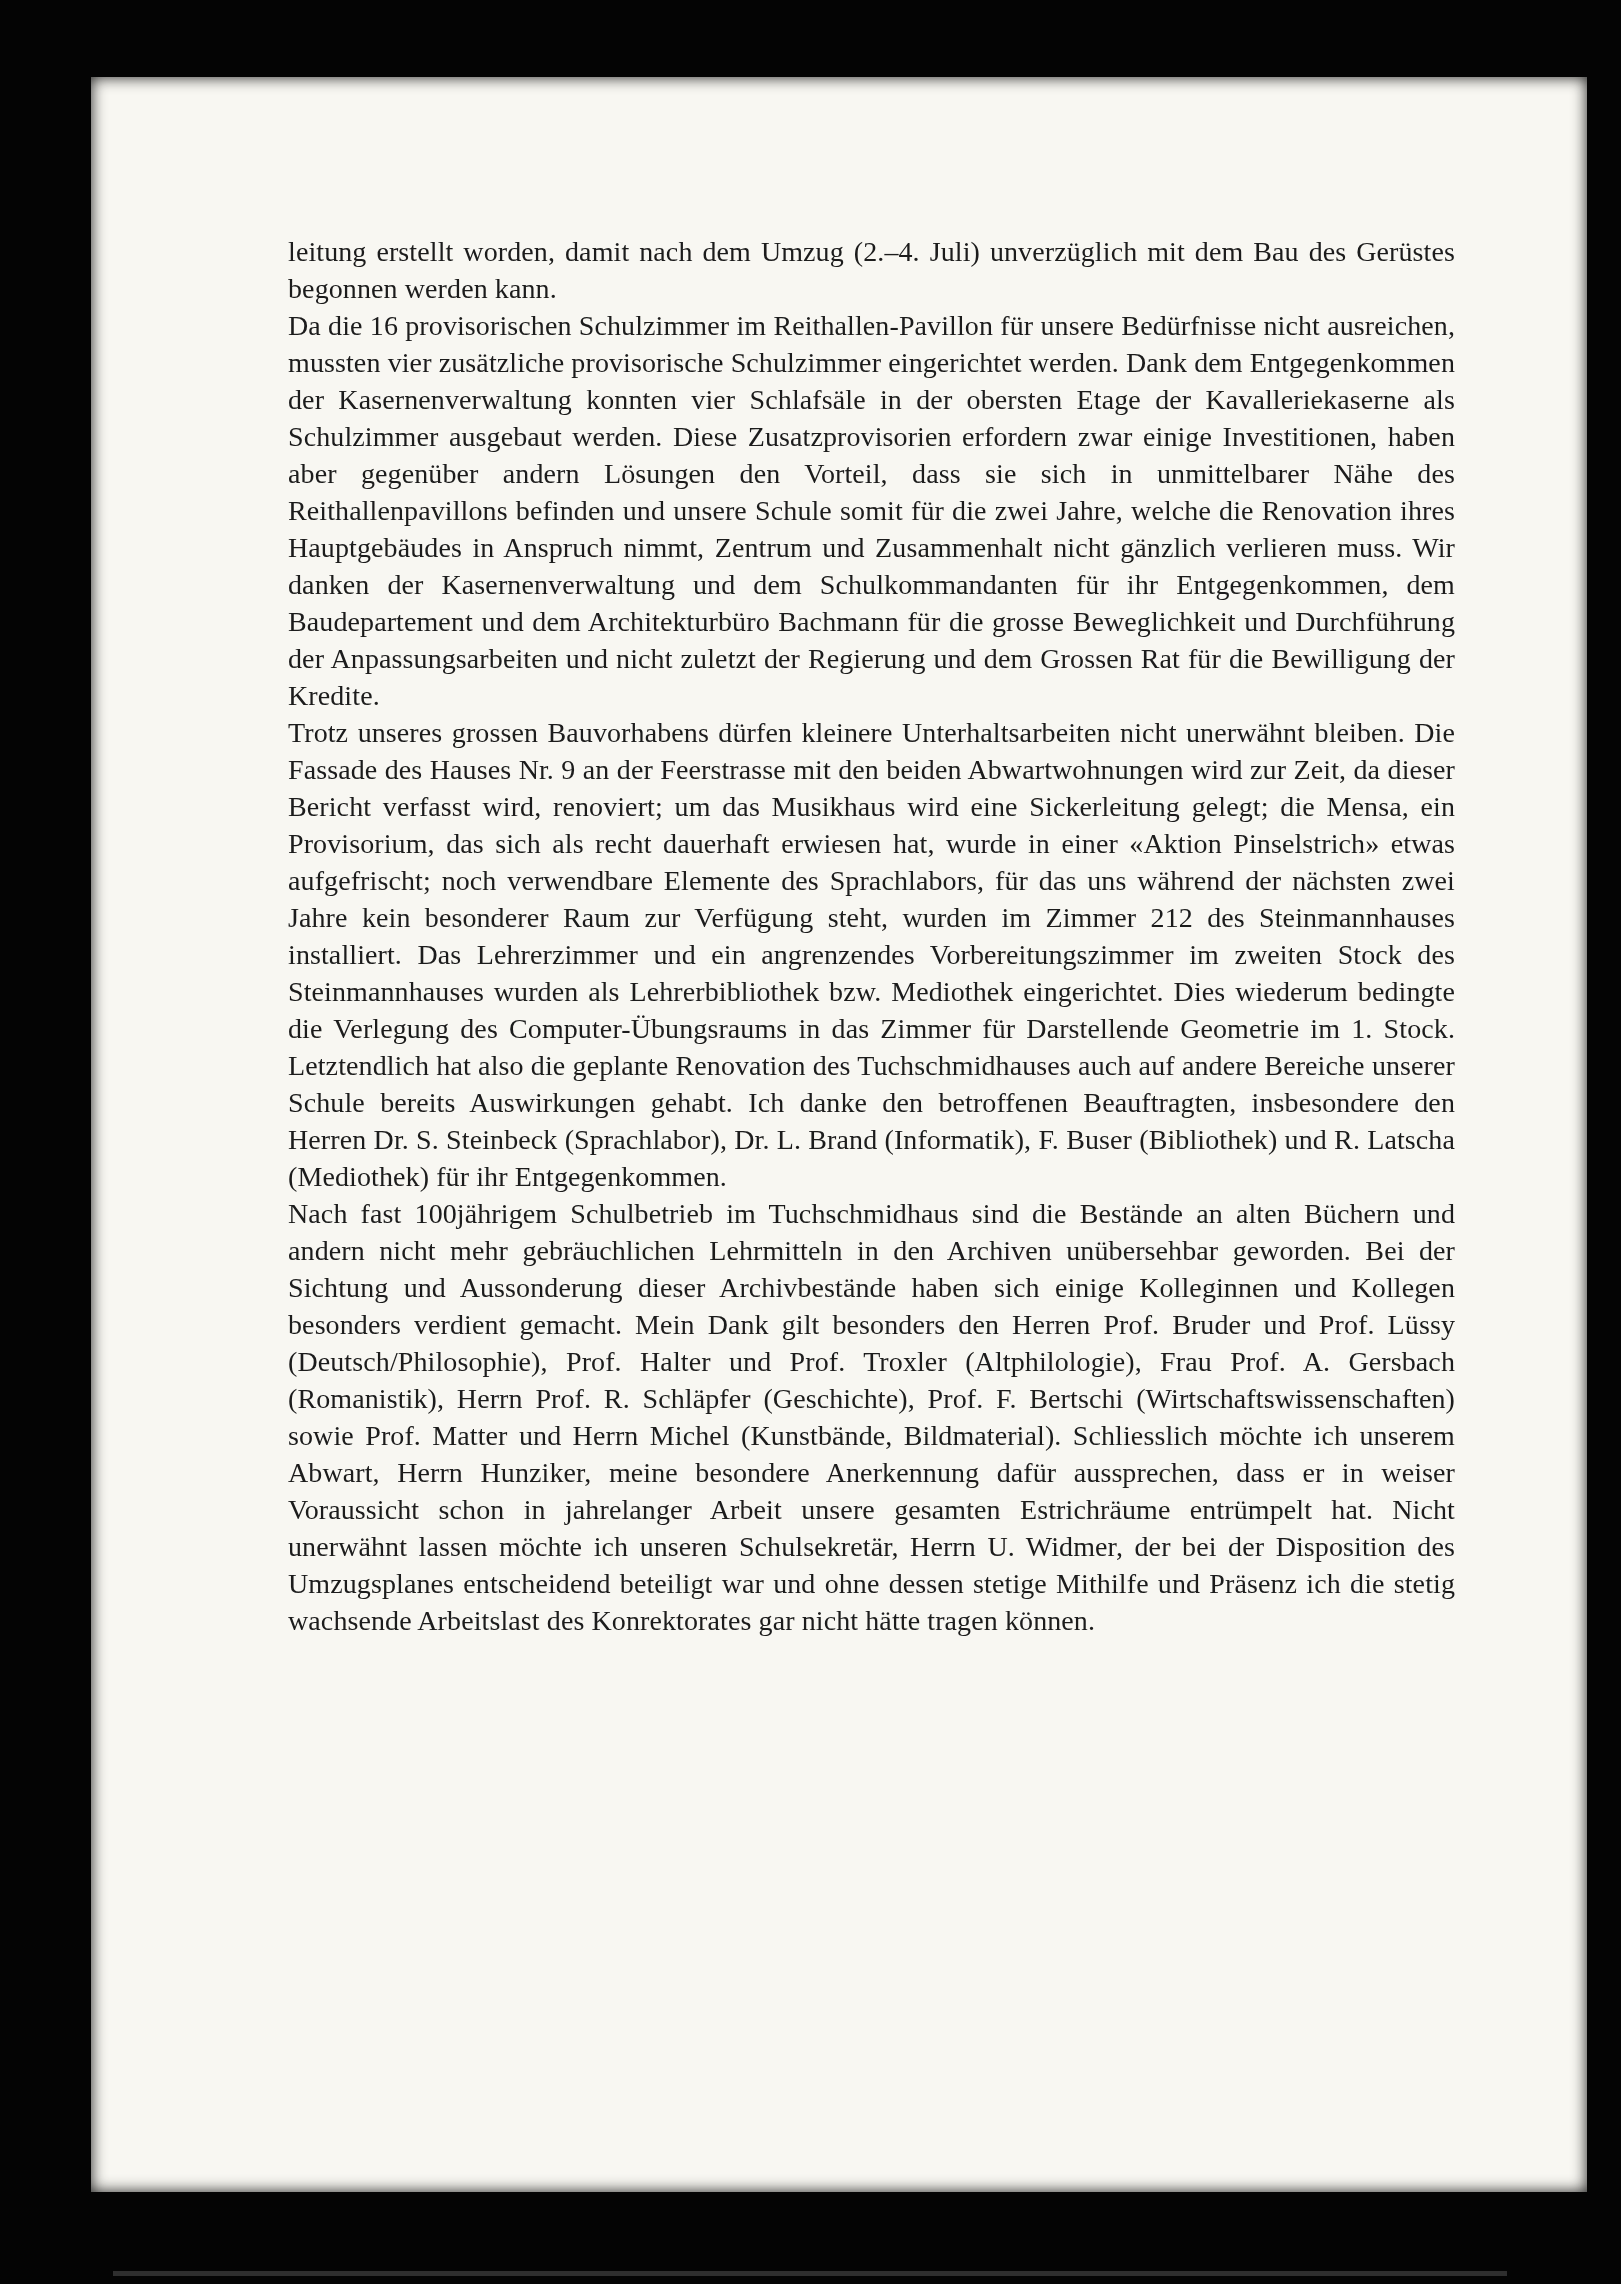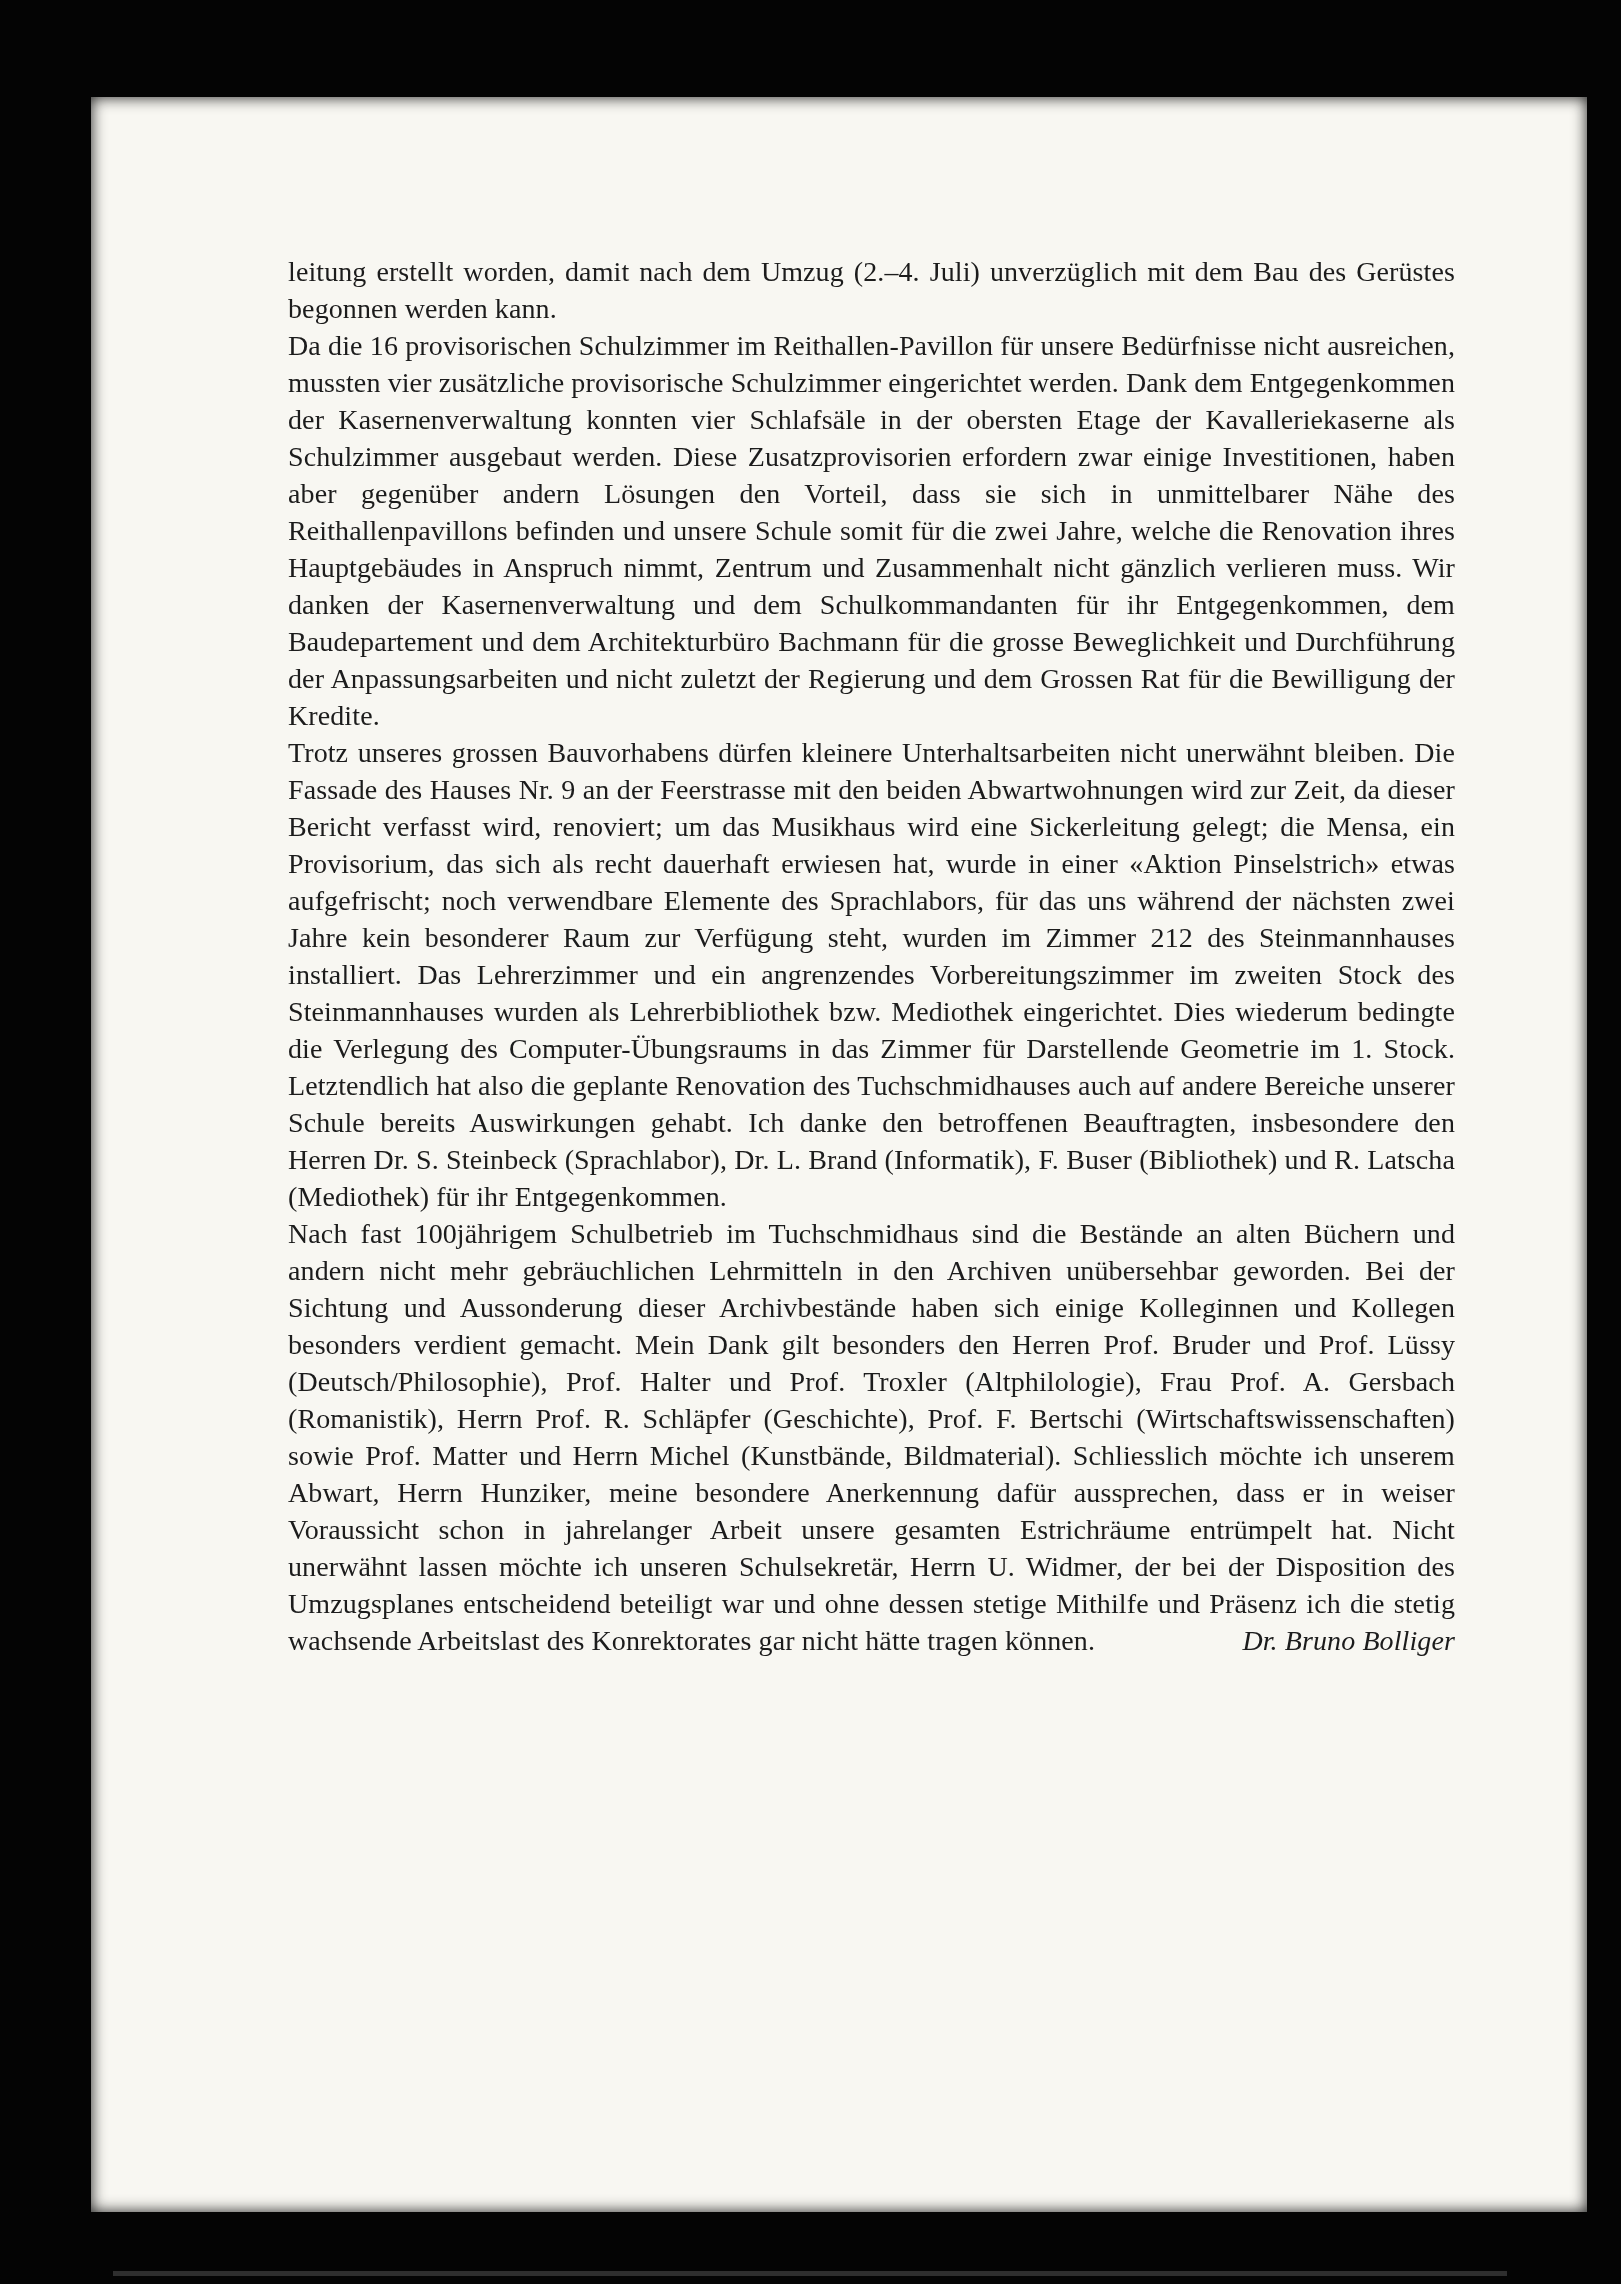--- a/index.html
+++ b/index.html
@@ -15,21 +15,21 @@
   .scan-bg {
     position: relative;
     width: 1621px;
     height: 2284px;
     background: #040404;
   }
 
   .paper {
     position: absolute;
     left: 91px;
-    top: 97px;
+    top: 77px;
     width: 1496px;
     height: 2115px;
     background: #f8f7f2;
     box-shadow: 0 0 14.6px rgba(0,0,0,0.9) inset;
   }
 
   .text-block {
     position: absolute;
     left: 197px;
     top: 156px;
@@ -77,21 +77,20 @@
     <div class="text-block">
 
       <p class="para">leitung erstellt worden, damit nach dem Umzug (2.–4. Juli) unverzüglich mit dem Bau des Gerüstes begonnen werden kann.</p>
 
       <p class="para">Da die 16 provisorischen Schulzimmer im Reithallen-Pavillon für unsere Bedürfnisse nicht ausreichen, mussten vier zusätzliche provisorische Schulzimmer eingerichtet werden. Dank dem Entgegenkommen der Kasernenverwaltung konnten vier Schlafsäle in der obersten Etage der Kavalleriekaserne als Schulzimmer ausgebaut werden. Diese Zusatzprovisorien erfordern zwar einige Investitionen, haben aber gegenüber andern Lösungen den Vorteil, dass sie sich in unmittelbarer Nähe des Reithallenpavillons befinden und unsere Schule somit für die zwei Jahre, welche die Renovation ihres Hauptgebäudes in Anspruch nimmt, Zentrum und Zusammenhalt nicht gänzlich verlieren muss. Wir danken der Kasernenverwaltung und dem Schulkommandanten für ihr Entgegenkommen, dem Baudepartement und dem Architekturbüro Bachmann für die grosse Beweglichkeit und Durchführung der Anpassungsarbeiten und nicht zuletzt der Regierung und dem Grossen Rat für die Bewilligung der Kredite.</p>
 
       <p class="para">Trotz unseres grossen Bauvorhabens dürfen kleinere Unterhaltsarbeiten nicht unerwähnt bleiben. Die Fassade des Hauses Nr. 9 an der Feerstrasse mit den beiden Abwartwohnungen wird zur Zeit, da dieser Bericht verfasst wird, renoviert; um das Musikhaus wird eine Sickerleitung gelegt; die Mensa, ein Provisorium, das sich als recht dauerhaft erwiesen hat, wurde in einer «Aktion Pinselstrich» etwas aufgefrischt; noch verwendbare Elemente des Sprachlabors, für das uns während der nächsten zwei Jahre kein besonderer Raum zur Verfügung steht, wurden im Zimmer 212 des Steinmannhauses installiert. Das Lehrerzimmer und ein angrenzendes Vorbereitungszimmer im zweiten Stock des Steinmannhauses wurden als Lehrerbibliothek bzw. Mediothek eingerichtet. Dies wiederum bedingte die Verlegung des Computer-Übungsraums in das Zimmer für Darstellende Geometrie im 1. Stock. Letztendlich hat also die geplante Renovation des Tuchschmidhauses auch auf andere Bereiche unserer Schule bereits Auswirkungen gehabt. Ich danke den betroffenen Beauftragten, insbesondere den Herren Dr. S. Steinbeck (Sprachlabor), Dr. L. Brand (Informatik), F. Buser (Bibliothek) und R. Latscha (Mediothek) für ihr Entgegenkommen.</p>
 
       <p class="para">Nach fast 100jährigem Schulbetrieb im Tuchschmidhaus sind die Bestände an alten Büchern und andern nicht mehr gebräuchlichen Lehrmitteln in den Archiven unübersehbar geworden. Bei der Sichtung und Aussonderung dieser Archivbestände haben sich einige Kolleginnen und Kollegen besonders verdient gemacht. Mein Dank gilt besonders den Herren Prof. Bruder und Prof. Lüssy (Deutsch/Philosophie), Prof. Halter und Prof. Troxler (Altphilologie), Frau Prof. A. Gersbach (Romanistik), Herrn Prof. R. Schläpfer (Geschichte), Prof. F. Bertschi (Wirtschaftswissenschaften) sowie Prof. Matter und Herrn Michel (Kunstbände, Bildmaterial). Schliesslich möchte ich unserem Abwart, Herrn Hunziker, meine besondere Anerkennung dafür aussprechen, dass er in weiser Voraussicht schon in jahrelanger Arbeit unsere gesamten Estrichräume entrümpelt hat. Nicht unerwähnt lassen möchte ich unseren Schulsekretär, Herrn U. Widmer, der bei der Disposition des Umzugsplanes entscheidend beteiligt war und ohne dessen stetige Mithilfe und Präsenz ich die stetig wachsende Arbeitslast des Konrektorates gar nicht hätte tragen können.</p>
 
-      <div class="signature">Dr. Bruno Bolliger</div>
 
 
     </div>
 
   </div>
 
   <div class="scan-artifact-bottom"></div>
 
 </div>
 

